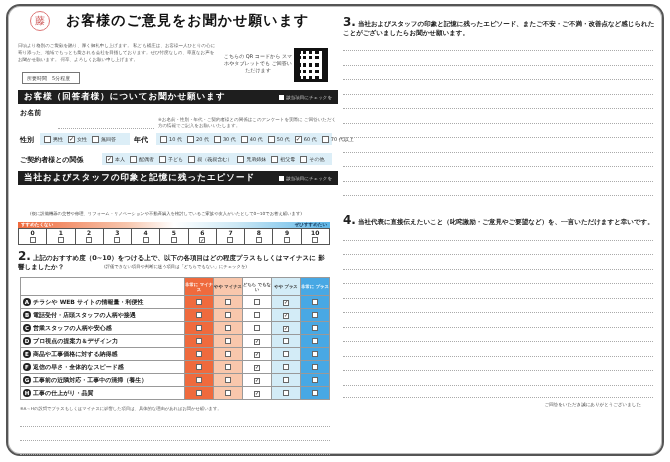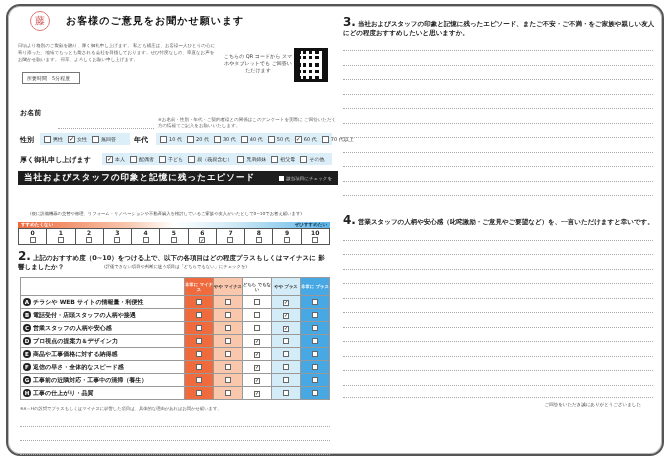--- a/index.html
+++ b/index.html
@@ -13,21 +13,21 @@
   }
 
   
   .left { position: absolute; left: 18px; top: 8px; width: 310px; }
   .title-row { display: flex; align-items: center; height: 26px; }
   .logo {
     width: 20px; height: 20px; border-radius: 50%;
     border: 1px solid #d77; color: #c55; font-size: 10px;
     display: flex; align-items: center; justify-content: center; margin-left: 12px;
   }
-  .title { font-size: 10px; font-weight: bold; margin-left: 16px; letter-spacing: 1px; color: #111; }
+  .title { font-size: 14px; font-weight: bold; margin-left: 16px; letter-spacing: 1px; color: #111; }
 
   .intro { position: absolute; left: 0; top: 34px; width: 200px; font-size: 4.5px; line-height: 7px; color: #555; }
   .duration {
     position: absolute; left: 4px; top: 64px; border: 1px solid #777; font-size: 5px;
     padding: 2px 4px; color: #444; width: 58px;
   }
   .qr-text { position: absolute; left: 205px; top: 45px; width: 70px; font-size: 5px; line-height: 7px; text-align: center; color: #333; }
   .qr {
     position: absolute; left: 276px; top: 40px; width: 34px; height: 34px;
     background:
@@ -99,20 +99,27 @@
 <div class="left">
   <div class="title-row">
     <div class="logo">藤</div>
     <div class="title">お客様のご意見をお聞かせ願います</div>
   </div>
   <div class="intro">日頃より格別のご愛顧を賜り、厚く御礼申し上げます。 私ども桶庄は、お客様一人ひとりの心に寄り添った、地域でもっとも愛される会社を目指しております。ぜひ忖度なしの、率直なお声をお聞かせ願います。 何卒、よろしくお願い申し上げます。</div>
   <div class="duration">所要時間　5分程度</div>
   <div class="qr-text">こちらの QR コードから スマホやタブレットでも ご回答いただけます</div>
   <div class="qr"></div>
 
+  <div class="section-bar" style="top:82px">
+    <span>お客様（回答者様）についてお聞かせ願います</span>
+    <span class="note">
+        <span class="mini-check"></span>
+        <span>該当項目にチェックを</span>
+      </span>
+  </div>
   <div class="field-label" style="left:2px; top:100px">お名前</div>
   <div class="privacy-note">※お名前・性別・年代・ご契約者様との関係はこのアンケートを実際に ご回答いただく方の情報でご記入をお願いいたします。</div>
   <div class="dline" style="left:40px; top:120px; width:96px;"></div>
 
   <div class="field-label" style="left:2px; top:127px">性別</div>
   <div class="opt-strip" style="left:22px; top:125px; width:90px;">
     <span class="opt">
         <span class="cb"></span>
         <span>男性</span>
       </span>
@@ -150,21 +157,21 @@
     <span class="opt">
         <span class="cb">✓</span>
         <span>60 代</span>
       </span>
     <span class="opt">
         <span class="cb"></span>
         <span>70 代以上</span>
       </span>
   </div>
 
-  <div class="field-label" style="left:2px; top:147px">厚く御礼申し上げます</div>
+  <div class="field-label" style="left:2px; top:147px">ご契約者様との関係</div>
   <div class="opt-strip" style="left:84px; top:145px; width:230px;">
     <span class="opt">
         <span class="cb">✓</span>
         <span>本人</span>
       </span>
     <span class="opt">
         <span class="cb"></span>
         <span>配偶者</span>
       </span>
     <span class="opt">
@@ -333,36 +340,36 @@
     </table>
 
   <div class="footnote">※A～Hの設問でプラスもしくはマイナスに影響した項目は、具体的な理由があればお聞かせ願います。</div>
   <div class="dline" style="left:2px; top:418px; width:310px;"></div>
   <div class="dline" style="left:2px; top:432px; width:310px;"></div>
   <div class="dline" style="left:2px; top:446px; width:310px;"></div>
 </div>
 
 <div class="right">
   <div class="r-q" style="left:0; top:10px; width:312px;">
-    <span class="q-num">3.</span><span>当社およびスタッフの印象と記憶に残ったエピソード、またご不安・ご不満・をご家族や親しい友人にどの程度おすすめしたいと思いますか。</span>
+    <span class="q-num">3.</span><span>当社およびスタッフの印象と記憶に残ったエピソード、またご不安・ご不満・改善点など感じられたことがございましたらお聞かせ願います。</span>
   </div>
   <div class="dline" style="left:0; top:42px; width:310px;"></div>
   <div class="dline" style="left:0; top:57px; width:310px;"></div>
   <div class="dline" style="left:0; top:71px; width:310px;"></div>
   <div class="dline" style="left:0; top:86px; width:310px;"></div>
   <div class="dline" style="left:0; top:100px; width:310px;"></div>
   <div class="dline" style="left:0; top:115px; width:310px;"></div>
   <div class="dline" style="left:0; top:129px; width:310px;"></div>
   <div class="dline" style="left:0; top:144px; width:310px;"></div>
   <div class="dline" style="left:0; top:158px; width:310px;"></div>
   <div class="dline" style="left:0; top:173px; width:310px;"></div>
   <div class="dline" style="left:0; top:187px; width:310px;"></div>
 
   <div class="r-q" style="left:0; top:208px; width:312px;">
-    <span class="q-num">4.</span><span>営業スタッフの人柄や安心感（叱咤激励・ご意見やご要望など）を、一言いただけますと幸いです。</span>
+    <span class="q-num">4.</span><span>当社代表に直接伝えたいこと（叱咤激励・ご意見やご要望など）を、一言いただけますと幸いです。</span>
   </div>
   <div class="dline" style="left:0; top:232px; width:310px;"></div>
   <div class="dline" style="left:0; top:246px; width:310px;"></div>
   <div class="dline" style="left:0; top:261px; width:310px;"></div>
   <div class="dline" style="left:0; top:275px; width:310px;"></div>
   <div class="dline" style="left:0; top:290px; width:310px;"></div>
   <div class="dline" style="left:0; top:304px; width:310px;"></div>
   <div class="dline" style="left:0; top:319px; width:310px;"></div>
   <div class="dline" style="left:0; top:333px; width:310px;"></div>
   <div class="dline" style="left:0; top:348px; width:310px;"></div>

